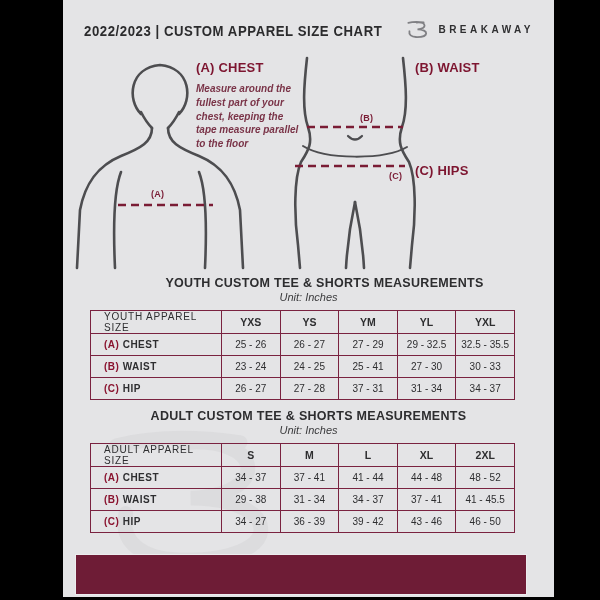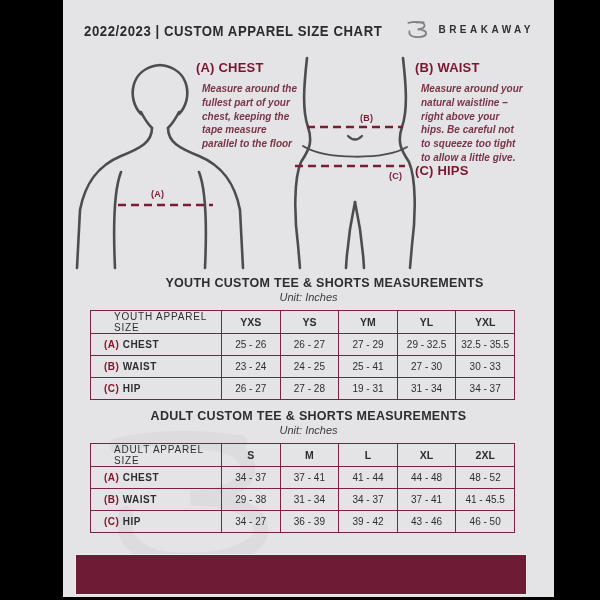--- a/index.html
+++ b/index.html
@@ -19,35 +19,35 @@
   }
   .logo-group{position:absolute;right:20px;top:16px;display:flex;align-items:center;gap:6px;}
   .brand{font-size:10px;font-weight:700;letter-spacing:3.5px;color:#2f2f31;}
   
   .fig-svg{position:absolute;left:0;top:50px;}
   .diag-label{
     position:absolute;font-size:9px;font-weight:700;color:#7a1c35;letter-spacing:.3px;
   }
   .meas-block{position:absolute;}
   .meas-head{font-size:13px;font-weight:800;color:#7d1530;letter-spacing:.2px;margin:0 0 7px 0;}
-  .meas-text{font-size:10px;line-height:1.38;font-style:italic;font-weight:600;color:#7a3448;margin:6px;}
+  .meas-text{font-size:10px;line-height:1.38;font-style:italic;font-weight:600;color:#7a3448;margin:0;}
   
   .sec-title{position:absolute;width:100%;text-align:center;font-size:12.5px;font-weight:700;color:#2d2d2f;letter-spacing:.3px;}
   .sec-unit{position:absolute;width:100%;text-align:center;font-size:11px;font-style:italic;color:#3a3a3c;}
   
   .size-table{
     position:absolute;left:27px;width:425px;border-collapse:collapse;table-layout:fixed;
     background:transparent;z-index:2;
   }
   .size-table th,.size-table td{
     border:1.5px solid #7a2240;padding:0;text-align:center;vertical-align:middle;
     color:#2e2e30;height:21px;
   }
   .size-table th{height:22px;font-size:10.5px;font-weight:700;}
-  .size-table th.label-col{font-weight:400;font-size:10px;letter-spacing:.8px;text-align:left;padding-left:23px;}
+  .size-table th.label-col{font-weight:400;font-size:10px;letter-spacing:.8px;text-align:left;padding-left:13px;}
   .size-table td{font-size:10px;}
   .size-table td.label-col{text-align:left;padding-left:13px;font-weight:700;letter-spacing:.5px;}
   .size-table col.c0{width:131px;}
   .prefix{color:#8a1430;font-weight:800;}
   
   .watermark{position:absolute;left:25px;top:390px;opacity:.55;z-index:1;}
   
   .footer-bar{
     position:absolute;left:12px;top:554px;width:450px;height:39px;
     background:#6e1c36;border:1px solid #ececee;z-index:3;
@@ -102,21 +102,20 @@
   <span class="diag-label" style="left:88px;top:189px;">(A)</span>
   <span class="diag-label" style="left:297px;top:113px;">(B)</span>
   <span class="diag-label" style="left:326px;top:171px;">(C)</span>
 
   <div class="meas-block" style="left:133px;top:60px;width:110px;">
     <p class="meas-head">(A) CHEST</p>
     <p class="meas-text">Measure around the fullest part of your chest, keeping the tape measure parallel to the floor</p>
   </div>
   <div class="meas-block" style="left:352px;top:60px;width:116px;">
     <p class="meas-head">(B) WAIST</p>
-    <p class="meas-text">Measure around your natural waistline – right above your hips. Be careful not to squeeze too tight to allow a little give.</p>
   </div>
   <div class="meas-block" style="left:352px;top:163px;width:120px;">
     <p class="meas-head">(C) HIPS</p>
   </div>
 
   <svg class="watermark" width="230" height="210" viewBox="0 0 34 34">
     <path d="M3 9 C9 7.5 16 7.5 23 8.5 M14 8.5 C27 7.5 28 17 15 17.5 C30 17.5 31 28 13 27.5 C7 27.3 3.5 24.5 4.5 20" fill="none" stroke="#d7d7d9" stroke-width="2.4" stroke-linecap="round"></path>
   </svg>
 
   <div class="sec-title" style="top:276px;padding-left:16px;">YOUTH CUSTOM TEE &amp; SHORTS MEASUREMENTS</div>
@@ -154,21 +153,21 @@
           <td>23 - 24</td>
           <td>24 - 25</td>
           <td>25 - 41</td>
           <td>27 - 30</td>
           <td>30 - 33</td>
         </tr>
         <tr>
           <td class="label-col"><span class="prefix">(C)</span> HIP</td>
           <td>26 - 27</td>
           <td>27 - 28</td>
-          <td>19 - 31</td>
+          <td>37 - 31</td>
           <td>31 - 34</td>
           <td>34 - 37</td>
         </tr>
       </tbody>
     </table>
 
   <div class="sec-title" style="top:409px;">ADULT CUSTOM TEE &amp; SHORTS MEASUREMENTS</div>
   <div class="sec-unit" style="top:424px;">Unit: Inches</div>
   <table class="size-table" style="top:443px;">
     <colgroup>

